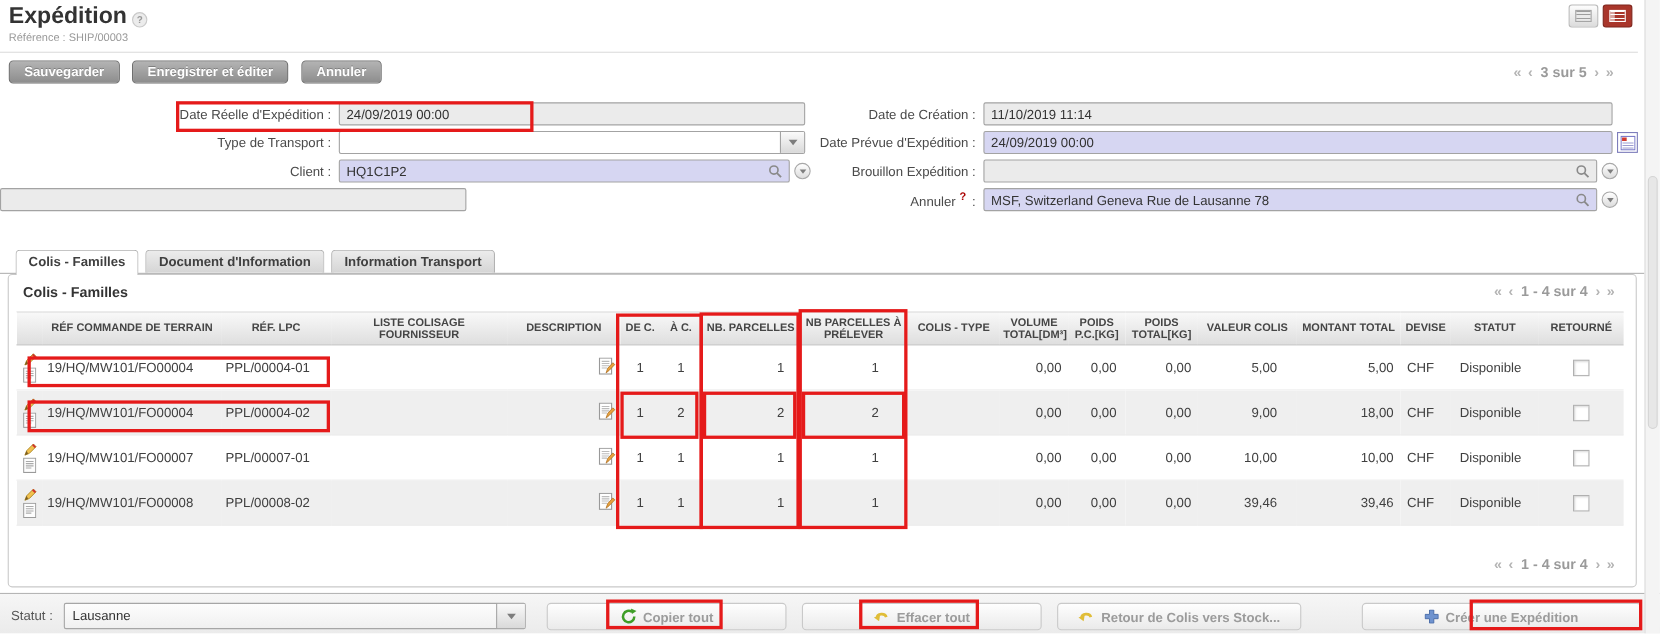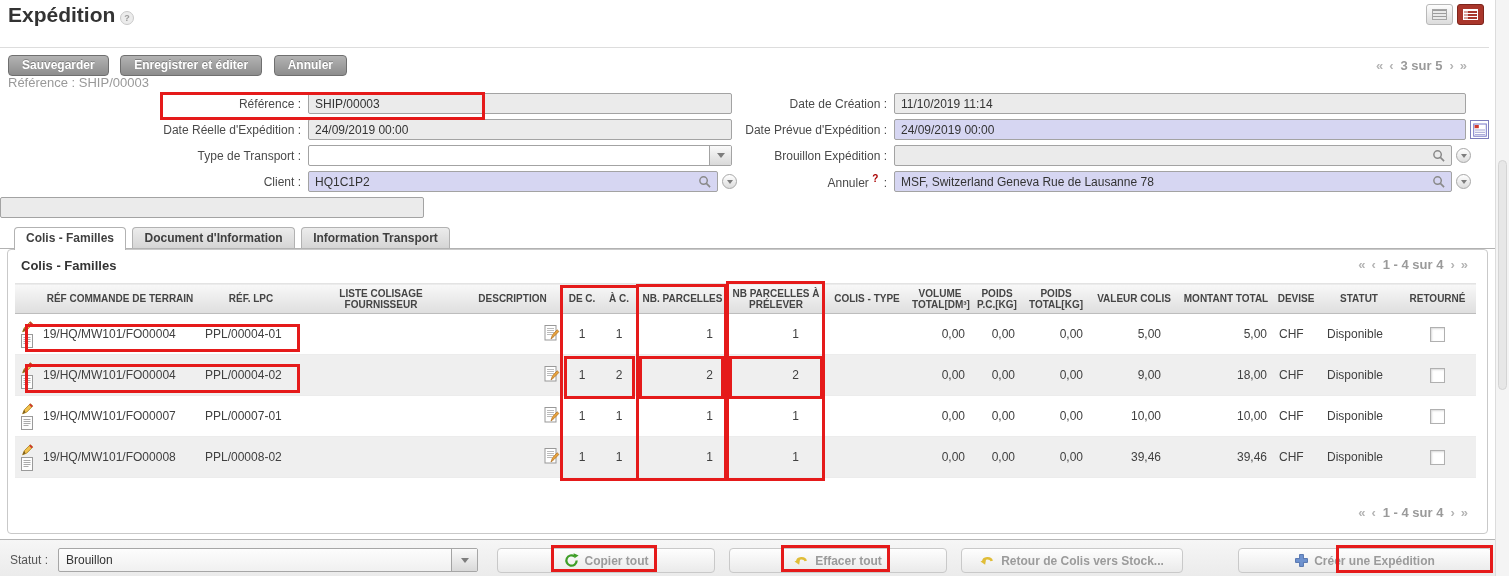--- a/index.html
+++ b/index.html
@@ -8,21 +8,21 @@
     position: relative; overflow: hidden;
     font-family: "Liberation Sans", sans-serif;
     background: #fff; color:#333;
   }
   
   .titlebar { position:absolute; top:0; left:0; width:1489px; height:48px; border-bottom:1px solid #ddd; background:#fff; }
   .page-title { position:absolute; left:8px; top:3px; font-size:21px; font-weight:bold; color:#333; }
   .help-badge { position:absolute; left:120px; top:11px; width:14px; height:14px; border-radius:50%;
     background:#ececec; border:1px solid #c9c9c9; color:#9a9a9a; font-size:9px; font-weight:bold;
     text-align:center; line-height:12px; }
-  .subtitle { position:absolute; left:8px; top:29px; font-size:13px; color:#999;margin-top:46px; }
+  .subtitle { position:absolute; left:8px; top:29px; font-size:10px; color:#999; }
   .view-toggles { position:absolute; right:25px; top:4px; display:flex; gap:4px; }
   .vt { width:27px; height:21px; border:1px solid #b9b9b9; border-radius:3px;
     background:linear-gradient(#fdfdfd,#dcdcdc); display:flex; align-items:center; justify-content:center; }
   .vt-lines { width:15px; height:11px; border:1px solid #a5a5a5;
     background:repeating-linear-gradient(#9c9c9c 0 1px, #e9e9e9 1px 3px); }
   .vt.active { background:#a9362b; border-color:#7e251c; }
   .vt-grid { width:15px; height:11px; border:1px solid #fff;
     background:repeating-linear-gradient(#fff 0 1px, #a9362b 1px 3px); box-shadow: inset 4px 0 0 0 rgba(255,255,255,.55); }
   
   .toolbar { position:absolute; top:55px; left:8px; width:1462px; height:24px; }
@@ -121,26 +121,20 @@
 <div class="toolbar">
   <span class="tbtn">Sauvegarder</span>
   <span class="tbtn">Enregistrer et éditer</span>
   <span class="tbtn">Annuler</span>
   <span class="pager">
     <span class="pga">«</span><span class="pga">‹</span><span class="pgt">3 sur 5</span><span class="pga">›</span><span class="pga">»</span>
   </span>
 </div>
 
 <div class="form-left">
-  <div class="frow">
-    <label>Référence :</label>
-    <div class="fld w-left">
-        <span>SHIP/00003</span>
-      </div>
-  </div>
   <div class="frow">
     <label>Date Réelle d'Expédition :</label>
     <div class="fld w-left">
         <span>24/09/2019 00:00</span>
       </div>
   </div>
   <div class="frow">
     <label>Type de Transport :</label>
     <div class="fld fld-white w-left">
       <span></span>
@@ -425,21 +419,21 @@
       </tbody>
     </table>
   <span class="pager panel-pager-bottom">
     <span class="pga">«</span><span class="pga">‹</span><span class="pgt">1 - 4 sur 4</span><span class="pga">›</span><span class="pga">»</span>
   </span>
 </div>
 
 <div class="footer">
   <span class="statut-label">Statut :</span>
   <div class="statut-select">
-    <span>Brouillon</span>
+    <span>Lausanne</span>
     <span class="chev-box" style="margin-left:auto;">
         <i class="tri"></i>
       </span>
   </div>
   <div class="fbtn" style="left:497px; width:218px;">
     <span style="line-height:0;"><svg width="15" height="15" viewBox="0 0 16 16">
           <path d="M13.5 8a5.5 5.5 0 1 1-2.2-4.4" fill="none" stroke="#3f9e28" stroke-width="2.4"></path>
           <path d="M10.2 0.2 L11.2 5.6 L15.6 2.6 Z" fill="#3f9e28"></path>
         </svg></span>
     <span>Copier tout</span>

